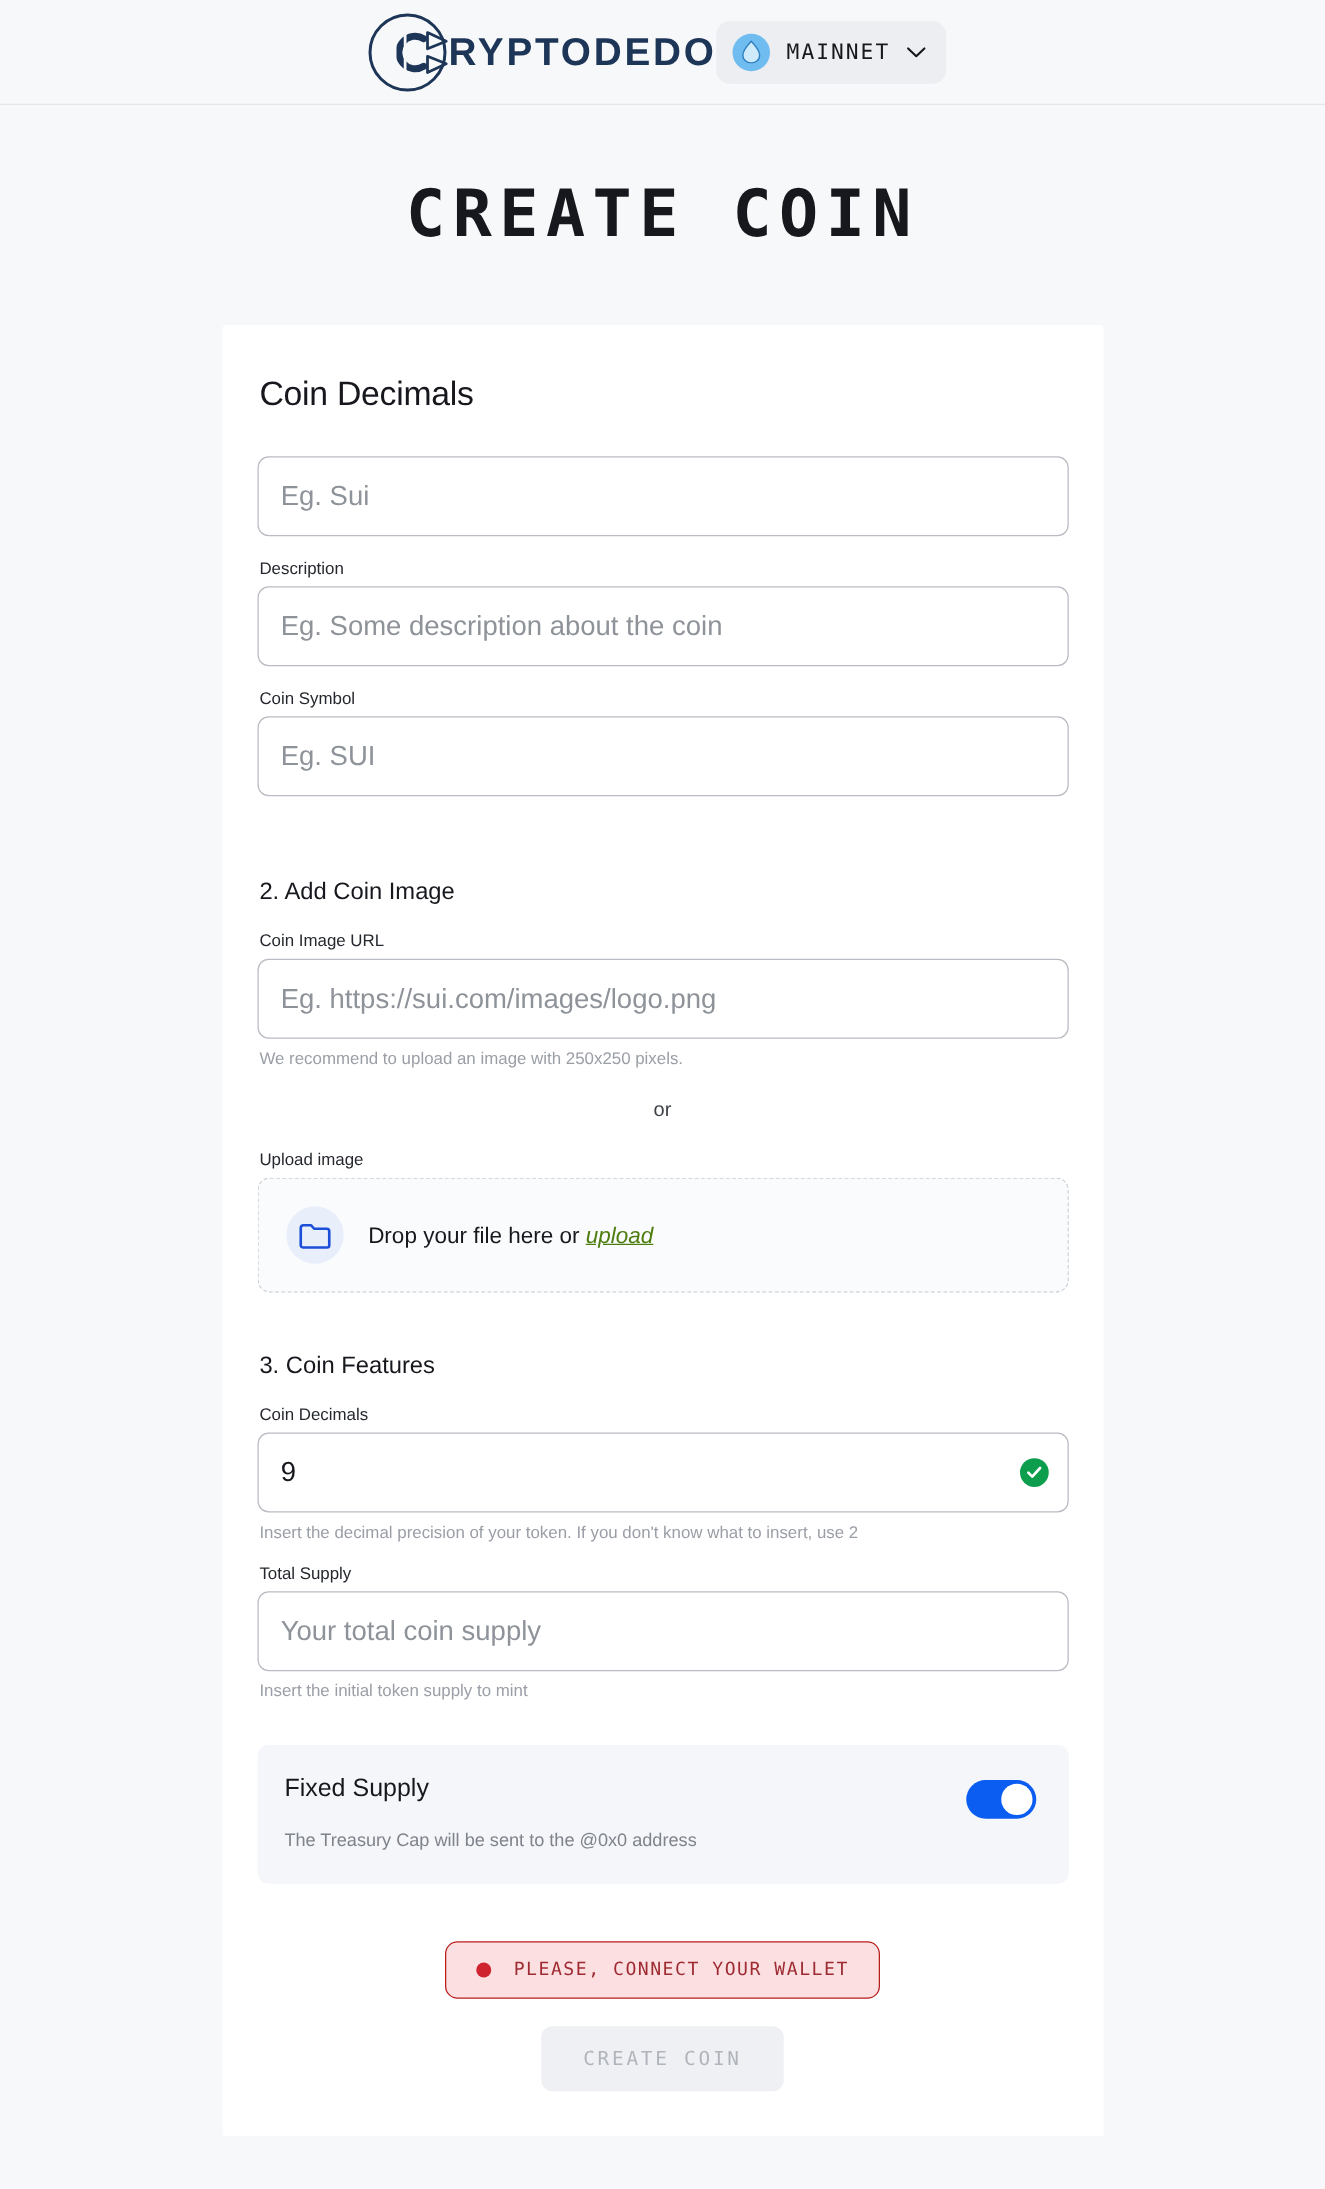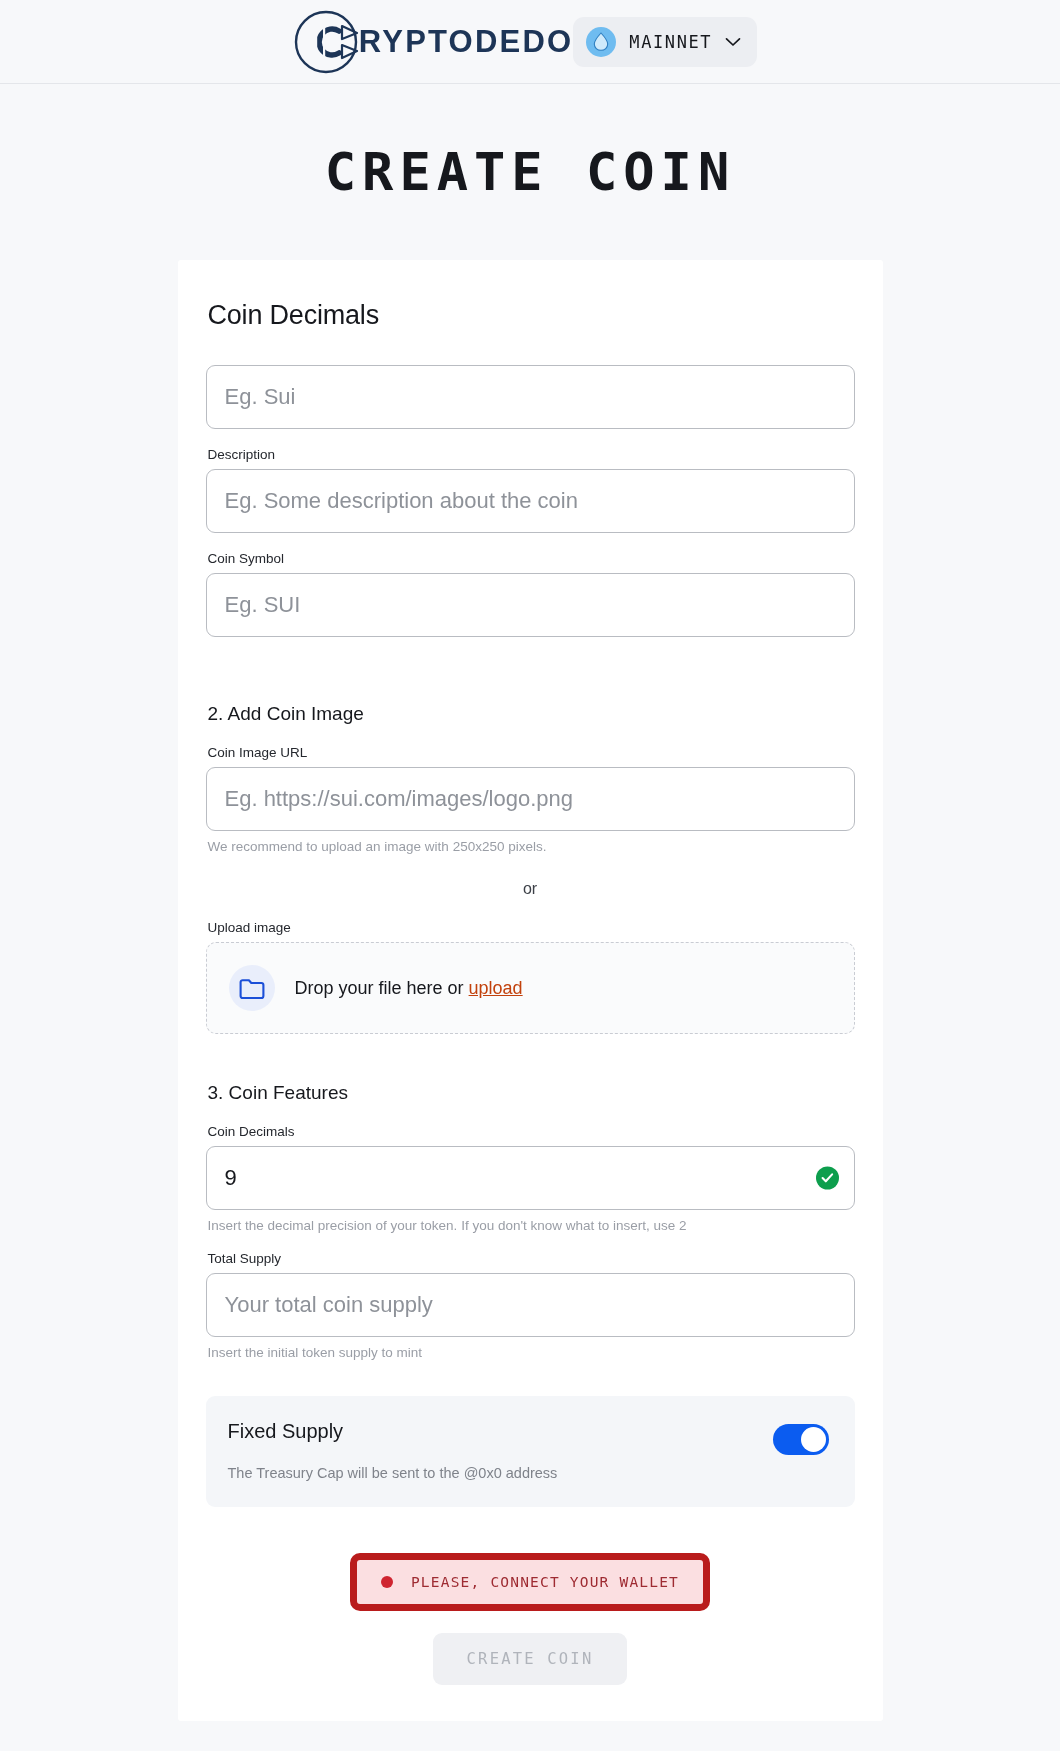--- a/index.html
+++ b/index.html
@@ -155,23 +155,24 @@
     border-radius: 50%;
     background: #e9eefb;
     display: flex; align-items: center; justify-content: center;
     flex: 0 0 auto;
   }
   .drop-text {
     font-size: 18px;
     color: #16181d;
   }
   .upload-link {
-    color: #c2410c;
+    color: #4d7c0f;
     text-decoration: underline;
     cursor: pointer;
+    font-style: italic;
   }
 
   
   .toggle-panel {
     background: #f4f6f9;
     border-radius: 9px;
     padding: 24px 26px 26px 22px;
     display: flex;
     align-items: flex-start;
     justify-content: space-between;
@@ -203,21 +204,21 @@
     top: 3px; right: 3px;
   }
 
   
   .actions { margin-top: 46px; text-align: center; }
   .wallet-warning {
     display: inline-flex;
     align-items: center;
     gap: 18px;
     background: #fbdfe1;
-    border: 7px solid #b91c1c;
+    border: 1px solid #b91c1c;
     border-radius: 10px;
     padding: 14px 24px;
     font-family: "DejaVu Sans Mono", monospace;
     font-size: 14.5px;
     letter-spacing: 1.2px;
     color: #9e2b32;
   }
   .warn-dot {
     width: 12px; height: 12px;
     border-radius: 50%;

